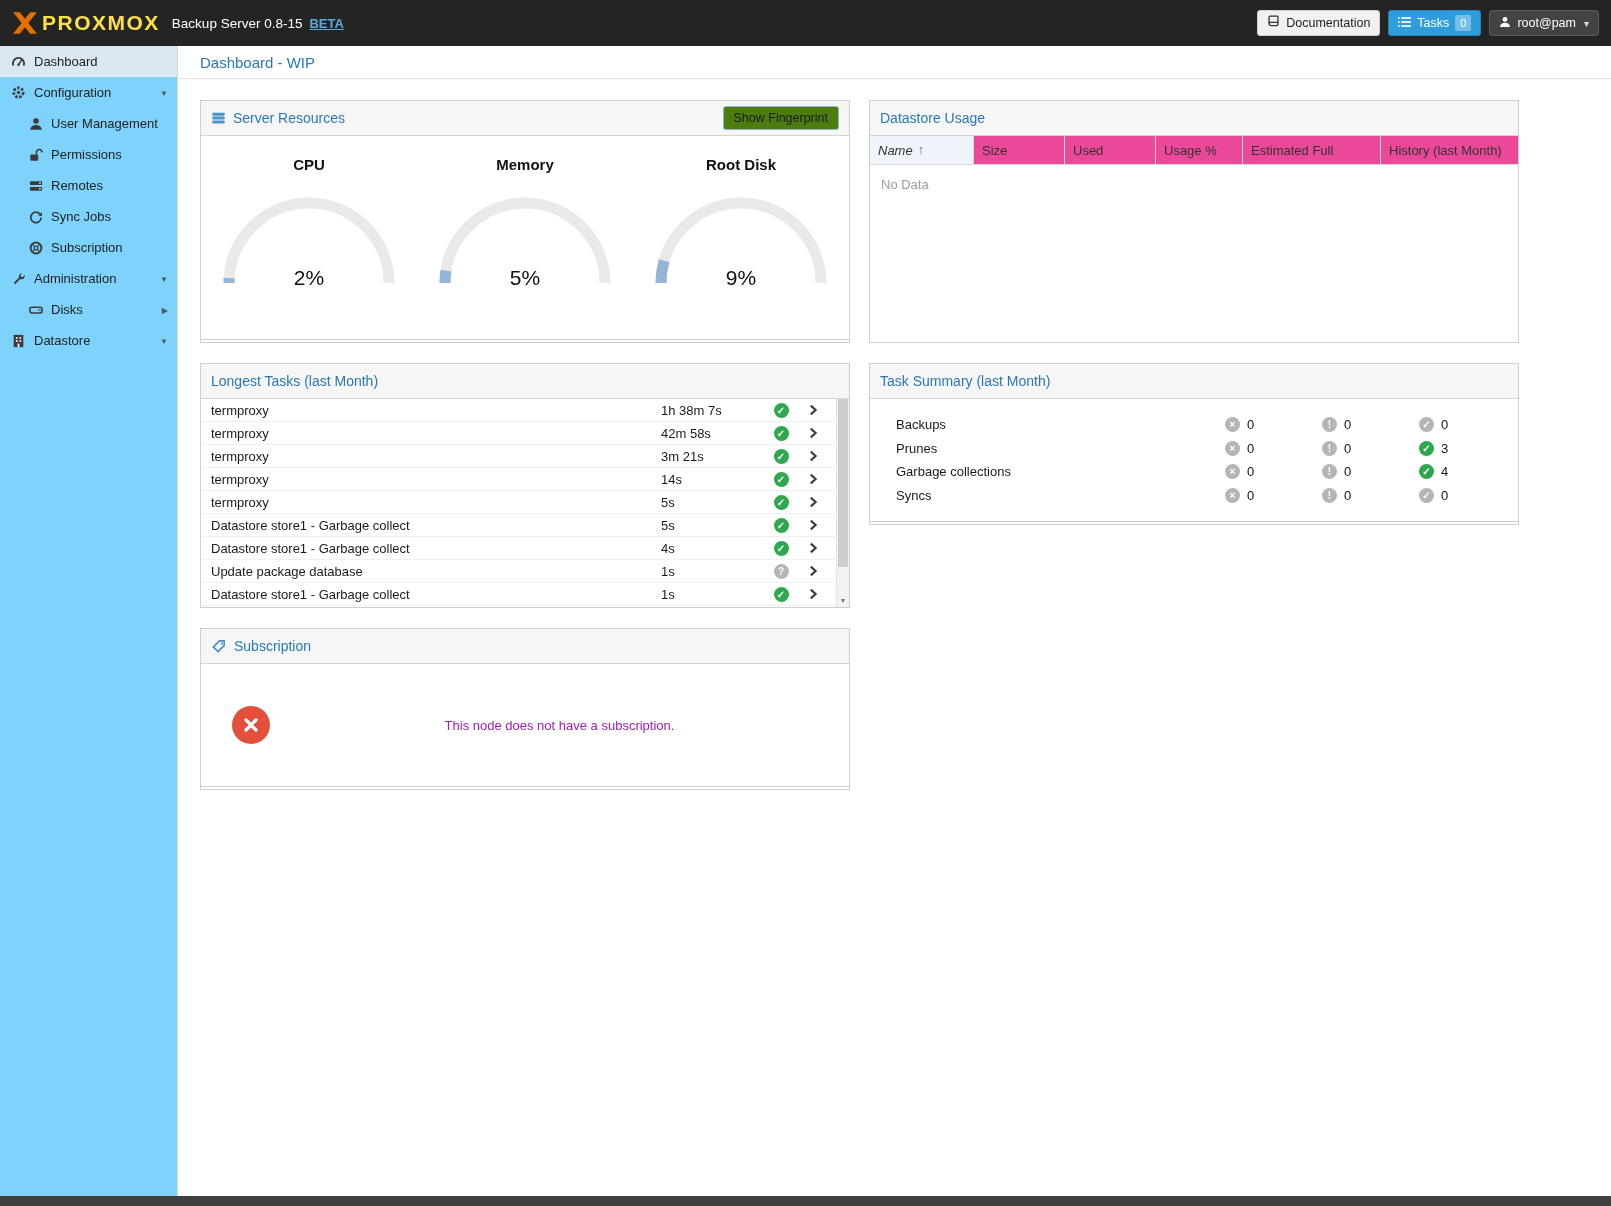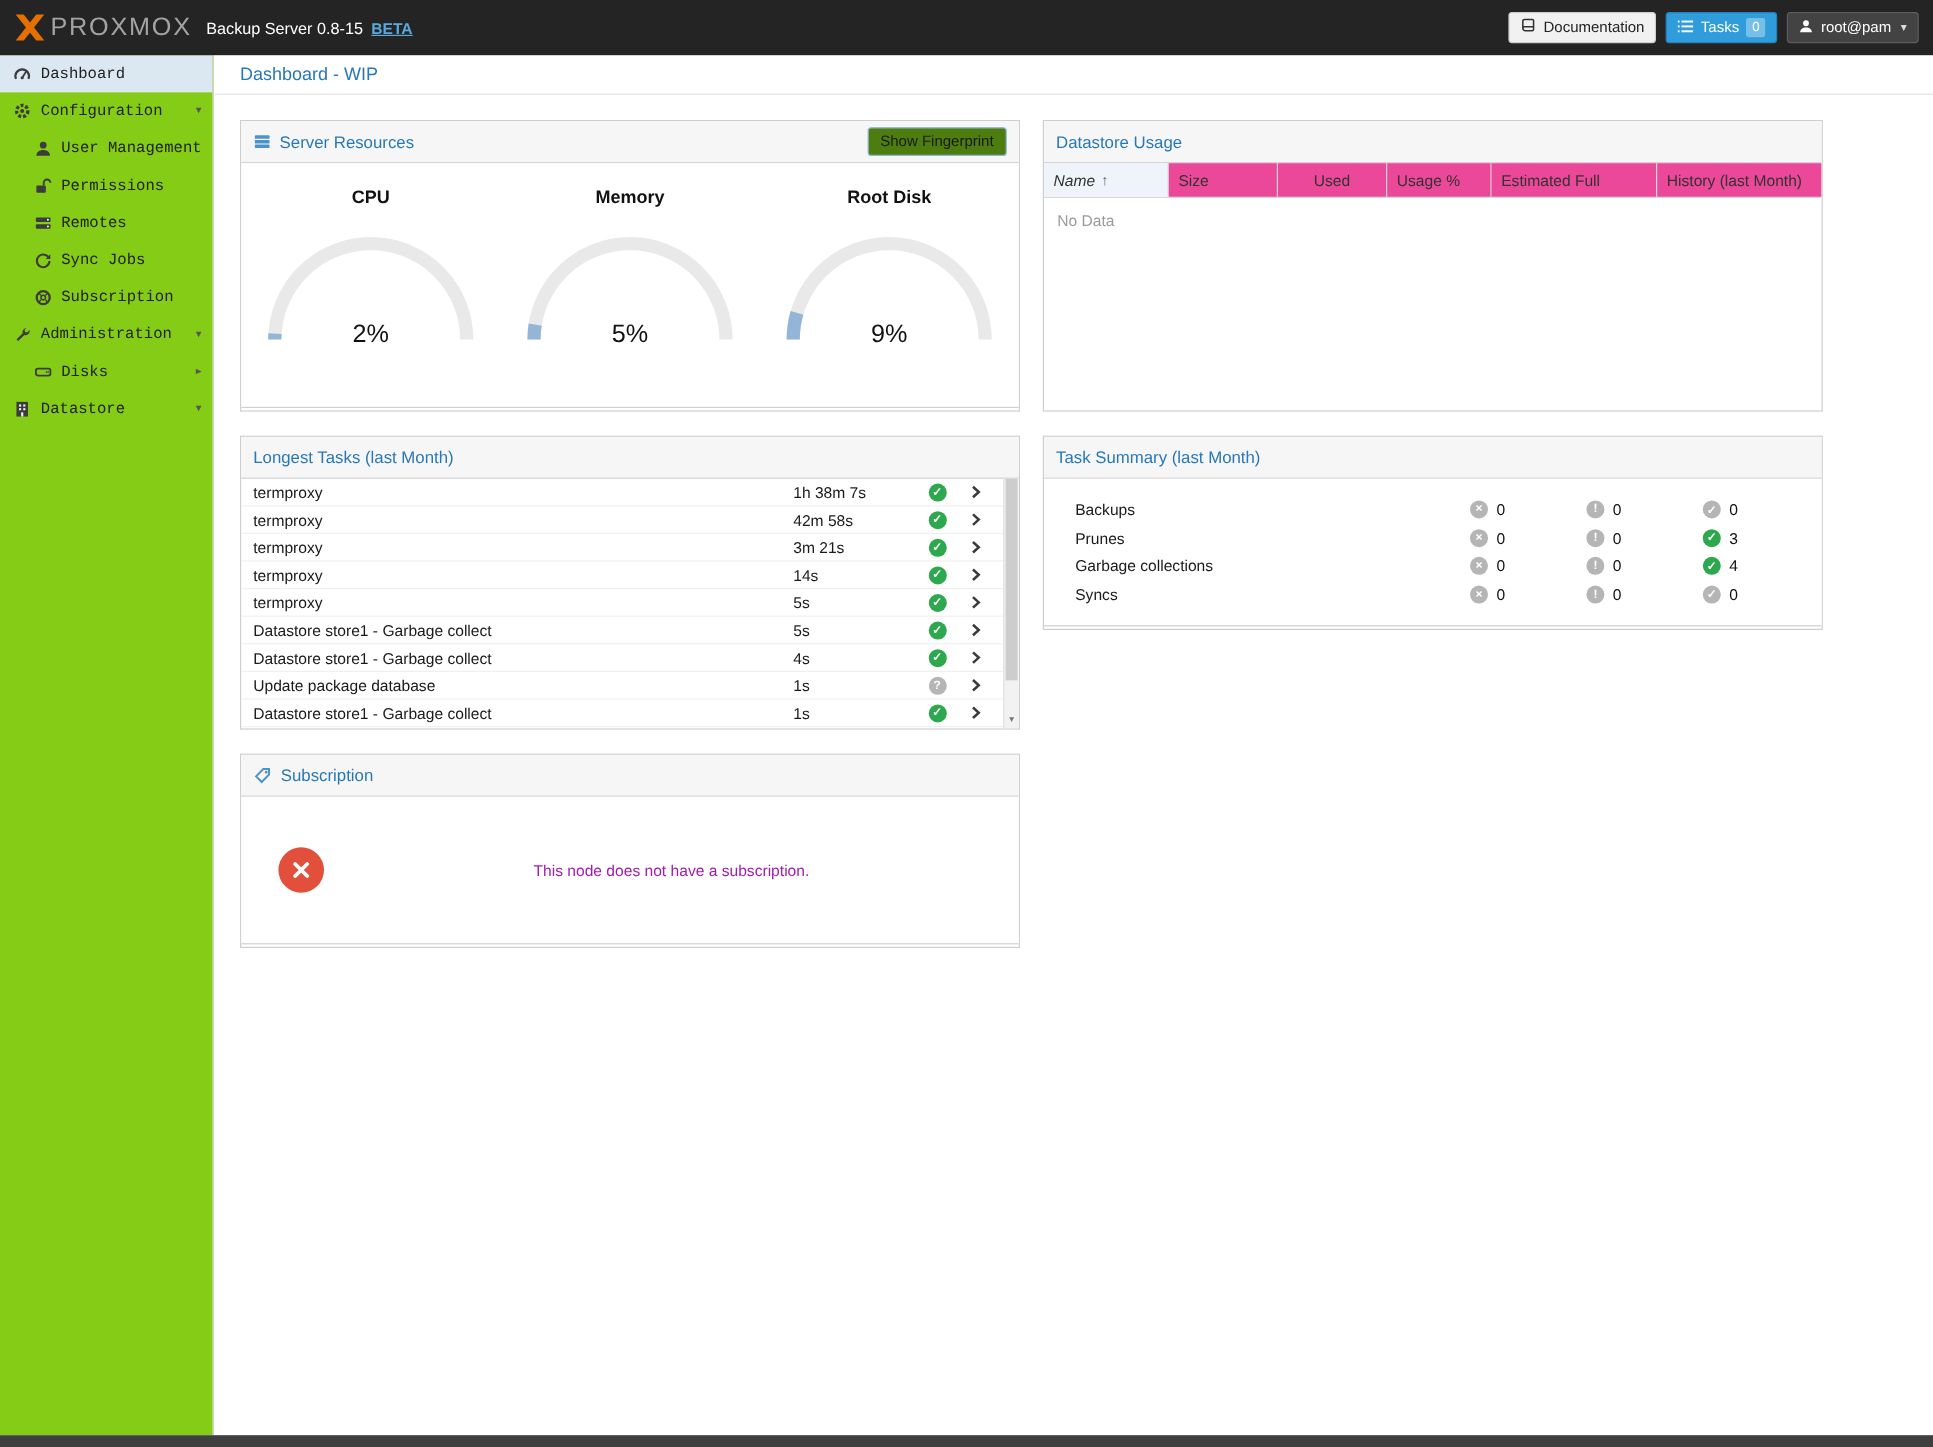--- a/index.html
+++ b/index.html
@@ -4,36 +4,36 @@
 <style>
   * { margin:0; padding:0; box-sizing:border-box; }
   html,body { width:1611px; height:1206px; overflow:hidden; background:#fff;
               font-family:"Liberation Sans", sans-serif; color:#1a1a1a; }
 
   
   .topbar { height:46px; background:var(--topbar-bg,#242424); display:flex; align-items:center;
             padding:0 12px; color:#fff; position:relative; z-index:5; }
   .logo { display:flex; align-items:center; margin-right:12px; }
   .logo svg { display:block; margin-right:4px; }
-  .logo-text { font-size:21px; font-weight:normal; letter-spacing:1.5px; color:#a3a3a3; }
+  .logo-text { font-size:21px; font-weight:bold; letter-spacing:1.5px; color:#fde047; }
   .app-title { font-size:13.5px; color:#fff; }
   .beta { font-size:13px; color:#5aa9de; text-decoration:underline; margin-left:7px; cursor:pointer; font-weight:bold;}
   .topbar-spacer { flex:1; }
   .tb-btn { height:26px; display:inline-flex; align-items:center; gap:6px; padding:0 9px;
             border-radius:3px; font-size:12.5px; margin-left:8px; cursor:pointer; white-space:nowrap; }
   .tb-doc { background:#f1f1f1; border:1px solid #cfcfcf; color:#222; }
   .tb-tasks { background:var(--accent-blue,#2f9ddb); border:1px solid #2382ba; color:#fff; }
   .tb-badge { background:rgba(255,255,255,0.35); border-radius:2px; padding:0 5px; font-size:11px;
               line-height:16px; color:#fff; }
   .tb-user { background:#434343; border:1px solid #5c5c5c; color:#fff; }
   .caret { font-size:10px; color:#ddd; margin-left:2px; }
 
   
-  .sidebar { position:absolute; top:46px; left:0; bottom:10px; width:178px; background:#84cc16;
-             border-right:1px solid #d8d8d8; font-size:13px; color:#222;font-family:Liberation Mono, monospace; }
+  .sidebar { position:absolute; top:46px; left:0; bottom:10px; width:178px; background:#7dd3fc;
+             border-right:1px solid #d8d8d8; font-size:13px; color:#222; }
   .nav-item { height:31px; display:flex; align-items:center; padding-left:9px; position:relative; cursor:pointer; }
   .nav-item.level1 { padding-left:26px; }
   .nav-item.selected { background:var(--sidebar-selected,#dbe7f1); }
   .nav-icon { width:19px; display:inline-flex; justify-content:center; align-items:center;
               margin-right:6px; color:#3c3c3c; flex:none; }
   .nav-icon svg { display:block; }
   .nav-label { white-space:nowrap; }
   .nav-expander { position:absolute; right:9px; font-size:8px; color:#555; top:50%; transform:translateY(-50%); }
 
   
@@ -64,21 +64,21 @@
   .gauge-label { font-size:15px; font-weight:bold; color:#111; margin-bottom:10px; }
   .gauge-chart { position:relative; width:190px; margin:0 auto; }
   .gauge-value { position:absolute; left:0; right:0; bottom:3px; text-align:center; font-size:21px; color:#111; }
 
   
   .du-header { display:flex; border-bottom:1px solid #d8d8d8; }
   .du-cell { border-right:1px solid #d8d8d8; height:28px; display:flex; align-items:center;
              padding:0 8px; font-size:13px; color:#333; background:#ec4899; cursor:pointer; white-space:nowrap; overflow:hidden;}
   .du-cell:nth-child(1){ width:104px; background:#eef4f9;font-style:italic; }
   .du-cell:nth-child(2){ width:91px; }
-  .du-cell:nth-child(3){ width:91px;justify-content:center; }
+  .du-cell:nth-child(3){ width:91px; }
   .du-cell:nth-child(4){ width:87px; }
   .du-cell:nth-child(5){ width:138px; }
   .du-cell:nth-child(6){ flex:1; border-right:none; }
   .sort-arrow { margin-left:5px; font-size:12px; color:#666; }
   .du-body { padding:10px 0 0 11px; }
   .empty-text { font-size:13px; color:#9b9b9b; }
 
   
   .lt-body { height:calc(100% - 35px); position:relative; overflow:hidden; }
   .lt-rows { margin-right:13px; }

